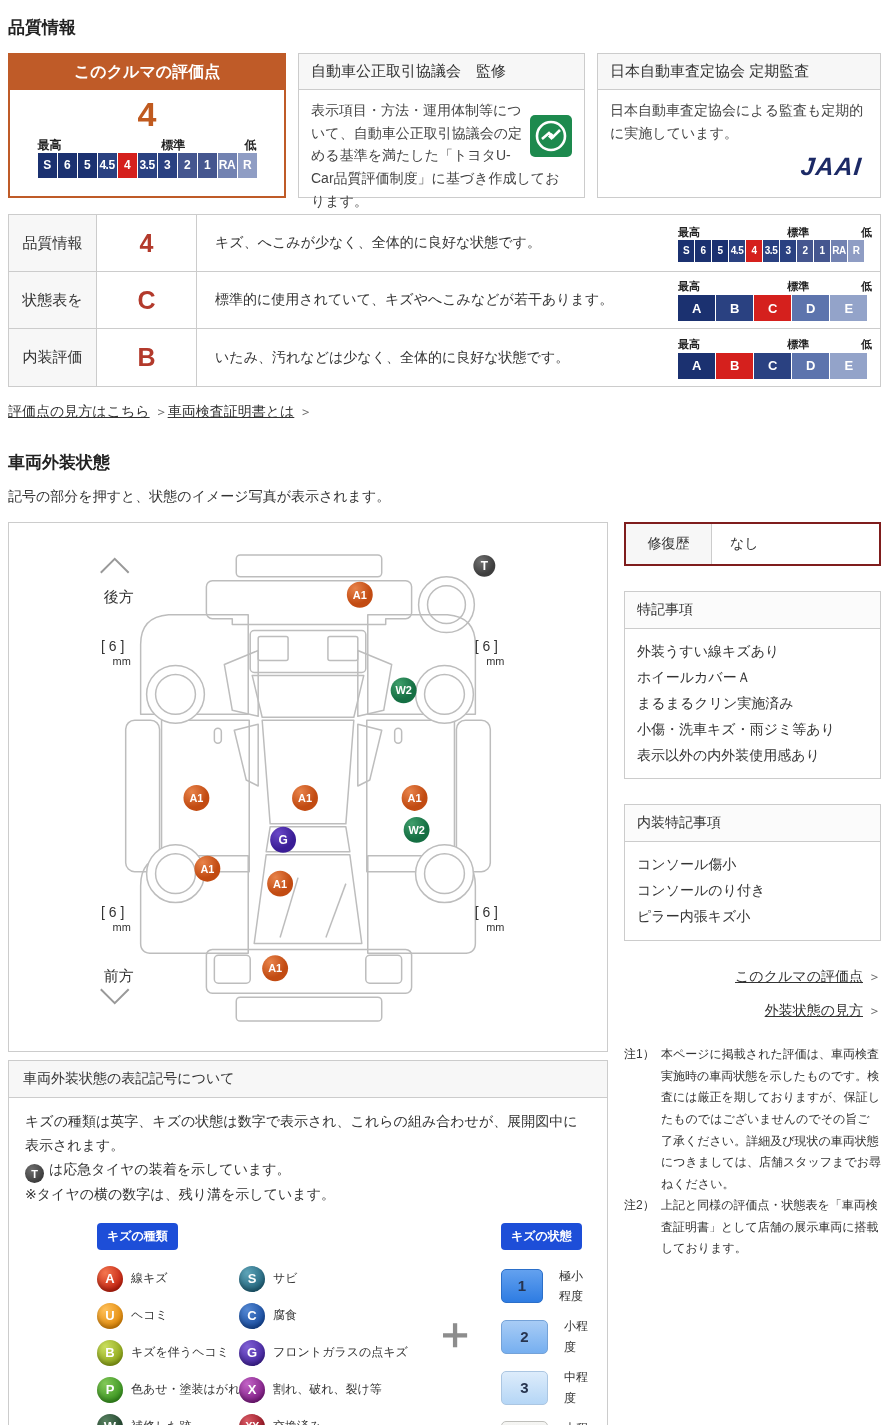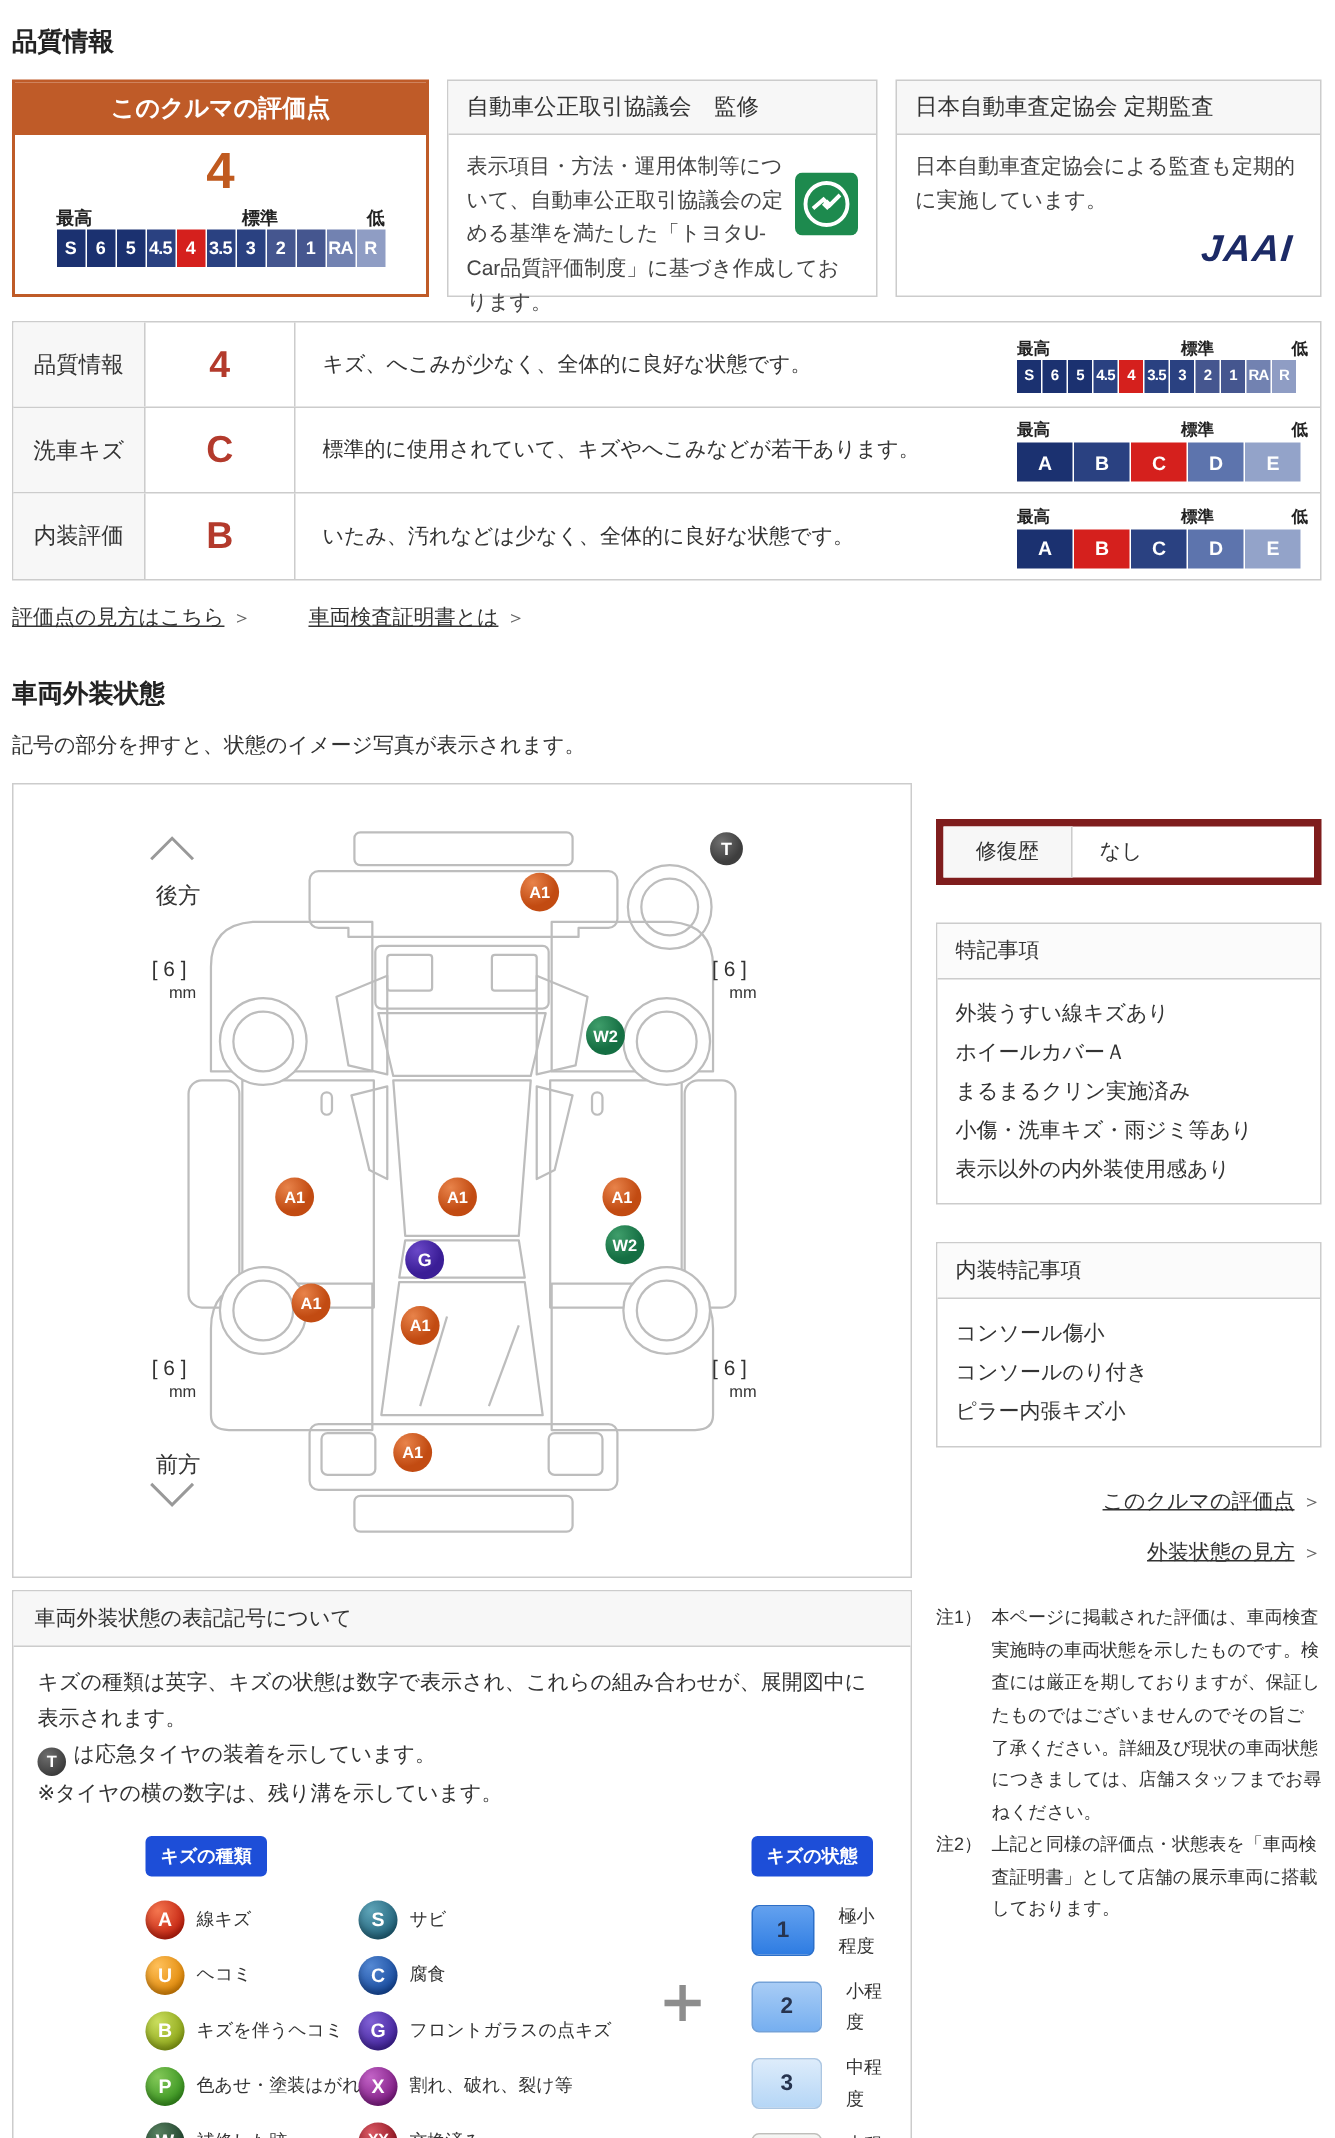--- a/index.html
+++ b/index.html
@@ -52,37 +52,37 @@
   .et-label { width:88px; align-self:stretch; display:flex; align-items:center;
               justify-content:center; background:#f7f7f7; border-right:1px solid #ccc;
               font-size:15px; }
   .et-grade { width:100px; align-self:stretch; display:flex; align-items:center;
               justify-content:center; color:#b33a2c; font-weight:bold; font-size:25px;
               border-right:1px solid #ccc; }
   .et-desc { flex:1; padding:0 8px 0 18px; font-size:14px; }
   .et-scale { width:202px; padding-right:8px; }
 
   
-  .links-row { display:flex; gap:38px; margin-top:16px; }
+  .links-row { display:flex; margin-top:16px; }
   .link { font-size:14px; color:#333; cursor:pointer; }
   .link .txt { text-decoration:underline; }
   .link .arr { margin-left:5px; color:#666; font-size:13px; }
 
   .sub-desc { font-size:14px; margin:12px 0 16px; }
   .h2 { margin-top:30px; }
 
   
   .main-row { display:flex; gap:16px; }
   .left-col { width:600px; }
   .diagram-panel { border:1px solid #ccc; height:530px; }
   .diagram-panel svg { display:block; width:100%; height:100%; }
   svg text { font-family:"Liberation Sans","DejaVu Sans",sans-serif; }
 
   .right-col { flex:1; }
-  .repair-table { border:5px solid #7f1d1d; display:flex; height:44px;margin-top:24px; }
+  .repair-table { border:2px solid #7f1d1d; display:flex; height:44px; }
   .repair-label { width:86px; background:#f7f7f7; border-right:1px solid #ccc;
                   display:flex; align-items:center; justify-content:center; font-size:14px; }
   .repair-value { flex:1; display:flex; align-items:center; padding-left:18px; font-size:14px; }
   .side-box { border:1px solid #ccc; margin-top:25px; }
   .side-box-header { padding:9px 12px; border-bottom:1px solid #ccc; font-size:14px;
                      background:#fbfbfb; }
   .side-box ul { list-style:none; margin:0; padding:10px 12px; font-size:14px; line-height:1.85; }
   .side-links { margin-top:27px; display:flex; flex-direction:column; align-items:flex-end; gap:16px; }
   .notes { margin-top:24px; font-size:12px; line-height:1.8; color:#333; }
   .note { display:flex; }
@@ -212,21 +212,21 @@
             <span class="cell tone-n2">3.5</span>
             <span class="cell tone-n2">3</span>
             <span class="cell tone-n3">2</span>
             <span class="cell tone-n3">1</span>
             <span class="cell tone-s1">RA</span>
             <span class="cell tone-s2">R</span>
           </div>
         </div>
     </div>
     <div class="et-row">
-      <div class="et-label">洗車キズ</div>
+      <div class="et-label">状態表を</div>
       <div class="et-grade">C</div>
       <div class="et-desc">標準的に使用されていて、キズやへこみなどが若干あります。</div>
       <div class="et-scale scale scale-abc">
           <div class="scale-labels">
             <span class="lab-high">最高</span>
             <span class="lab-mid">標準</span>
             <span class="lab-low">低</span>
           </div>
           <div class="scale-cells">
             <span class="cell tone-n1">A</span>

